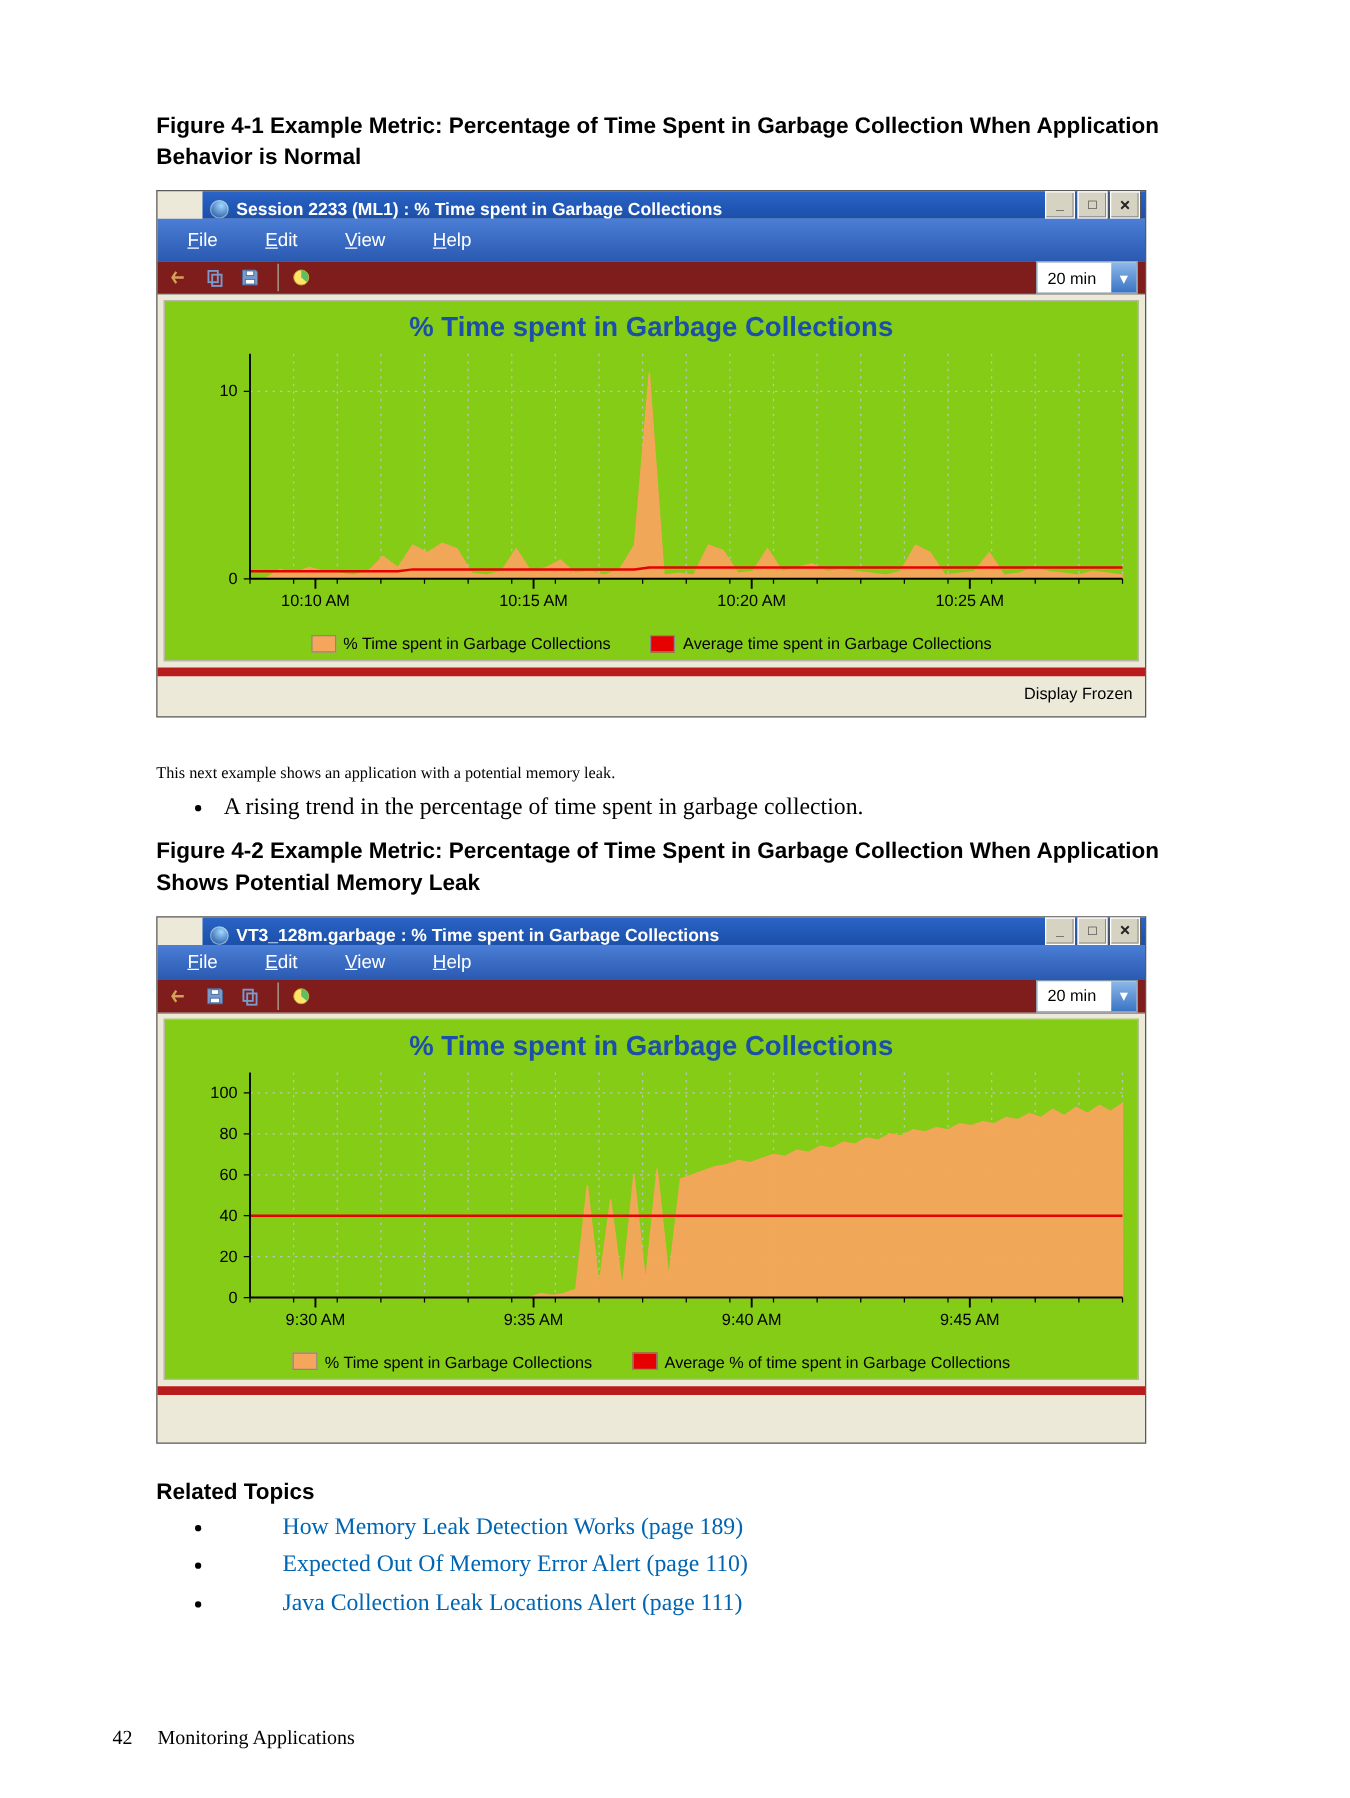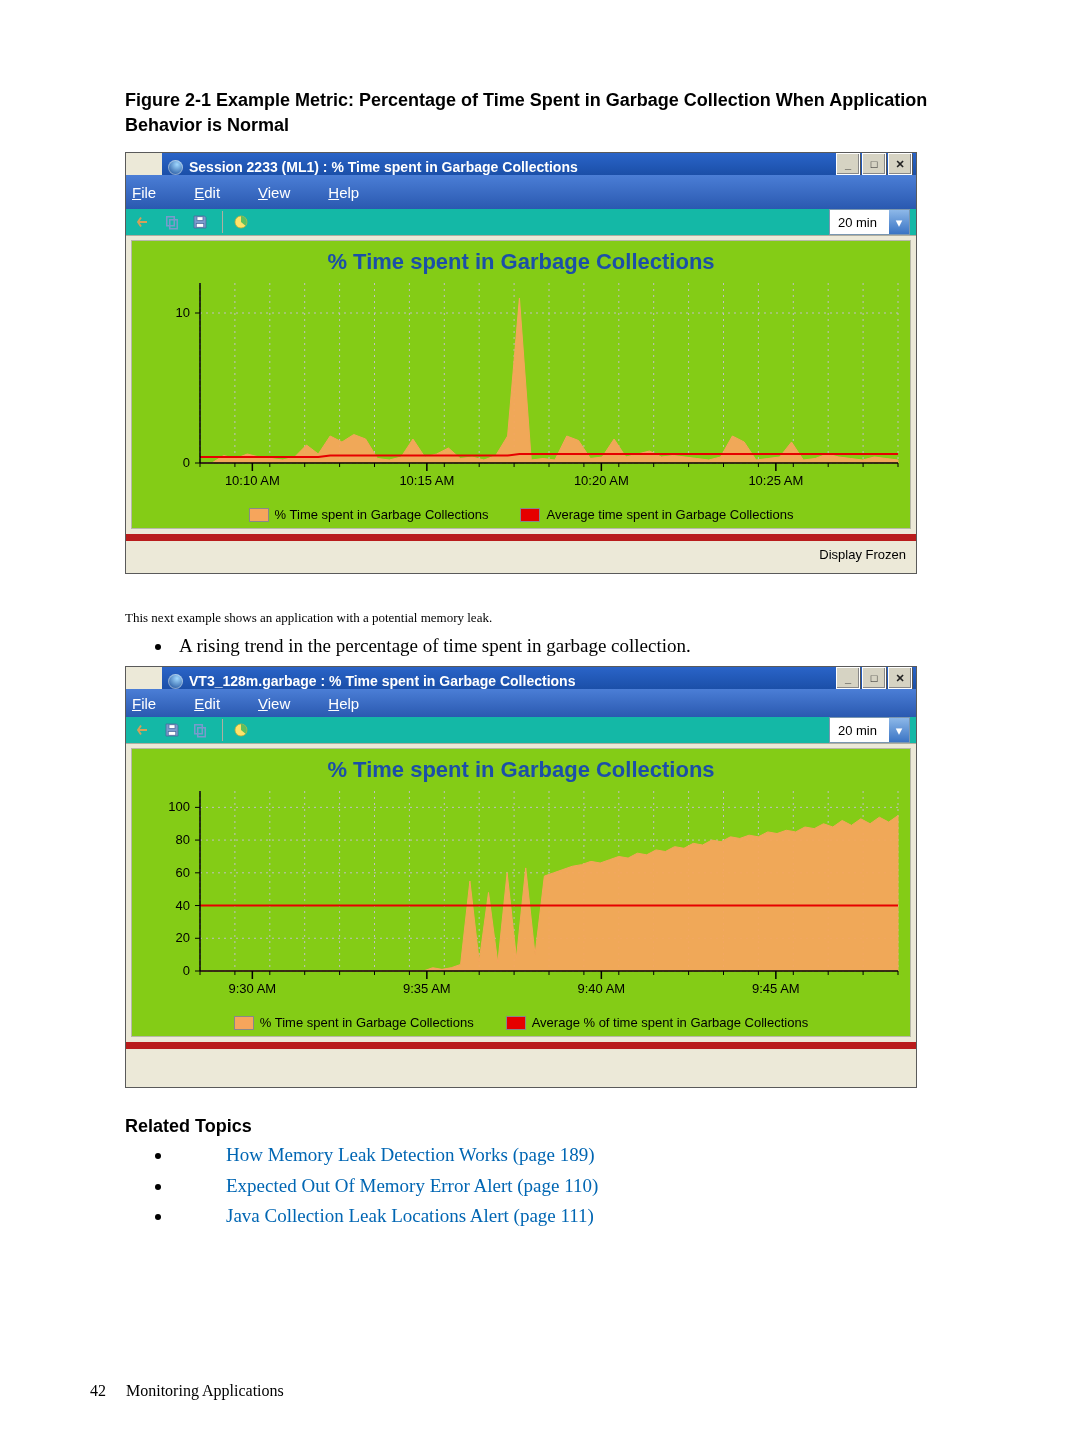--- a/index.html
+++ b/index.html
@@ -95,28 +95,28 @@
     box-shadow: inset -1px -1px 0 #888, 1px 1px 0 #555;
     display:flex; align-items:center; justify-content:center;
     font-family: Arial, sans-serif; font-size:11px; color:#222;
     cursor: pointer;
   }
   .menubar {
     background: linear-gradient(#4b7ed6, #2a59b0);
     color: #fff;
     height: 42px;
     display:flex; align-items:center;
-    padding-left: 6px;
+    padding-left: 24px;
     font-size: 15px;
   }
   .menubar span { margin-right: 38px; cursor: pointer; }
   .menubar u { text-decoration: underline; }
   .toolbar {
     height: 32px;
-    background: #14b8a6;
+    background: #7f1d1d;
     border-bottom: 1px solid #b0aea0;
     display:flex; align-items:center;
     padding: 0 6px;
   }
   .tbtn {
     width: 24px; height: 24px;
     margin-right: 4px;
     display:flex; align-items:center; justify-content:center;
     border-radius: 3px;
     color:#b08040;
@@ -171,21 +171,21 @@
     border-top:7px solid #b91c1c;
     min-height: 20px;
   }
   .statustext.empty { min-height:26px; }
 </style>
 </head>
 <body>
 
 <div class="page">
 
-<div class="caption">Figure 2-1 Example Metric: Percentage of Time Spent in Garbage Collection When Application Behavior is Normal</div>
+<div class="caption">Figure 4-1 Example Metric: Percentage of Time Spent in Garbage Collection When Application Behavior is Normal</div>
 
 <div class="win" style="width:790px; height:420px;">
   <div class="titlebar">
     <span class="jcup"></span>
     <span>Session 2233 (ML1) : % Time spent in Garbage Collections</span>
     <span class="spacer"></span>
     <span class="winbtn">_</span>
     <span class="winbtn">□</span>
     <span class="winbtn">✕</span>
   </div>
@@ -305,20 +305,21 @@
     </div>
   </div>
   <div class="statustext">Display Frozen</div>
 </div>
 
 <div class="body-text">This next example shows an application with a potential memory leak.</div>
 <ul class="body-list">
       <li>A rising trend in the percentage of time spent in garbage collection.</li>
     </ul>
 
+<div class="caption">Figure 4-2 Example Metric: Percentage of Time Spent in Garbage Collection When Application Shows Potential Memory Leak</div>
 
 <div class="win" style="width:790px; height:420px;">
   <div class="titlebar">
     <span class="jcup"></span>
     <span>VT3_128m.garbage : % Time spent in Garbage Collections</span>
     <span class="spacer"></span>
     <span class="winbtn">_</span>
     <span class="winbtn">□</span>
     <span class="winbtn">✕</span>
   </div>

